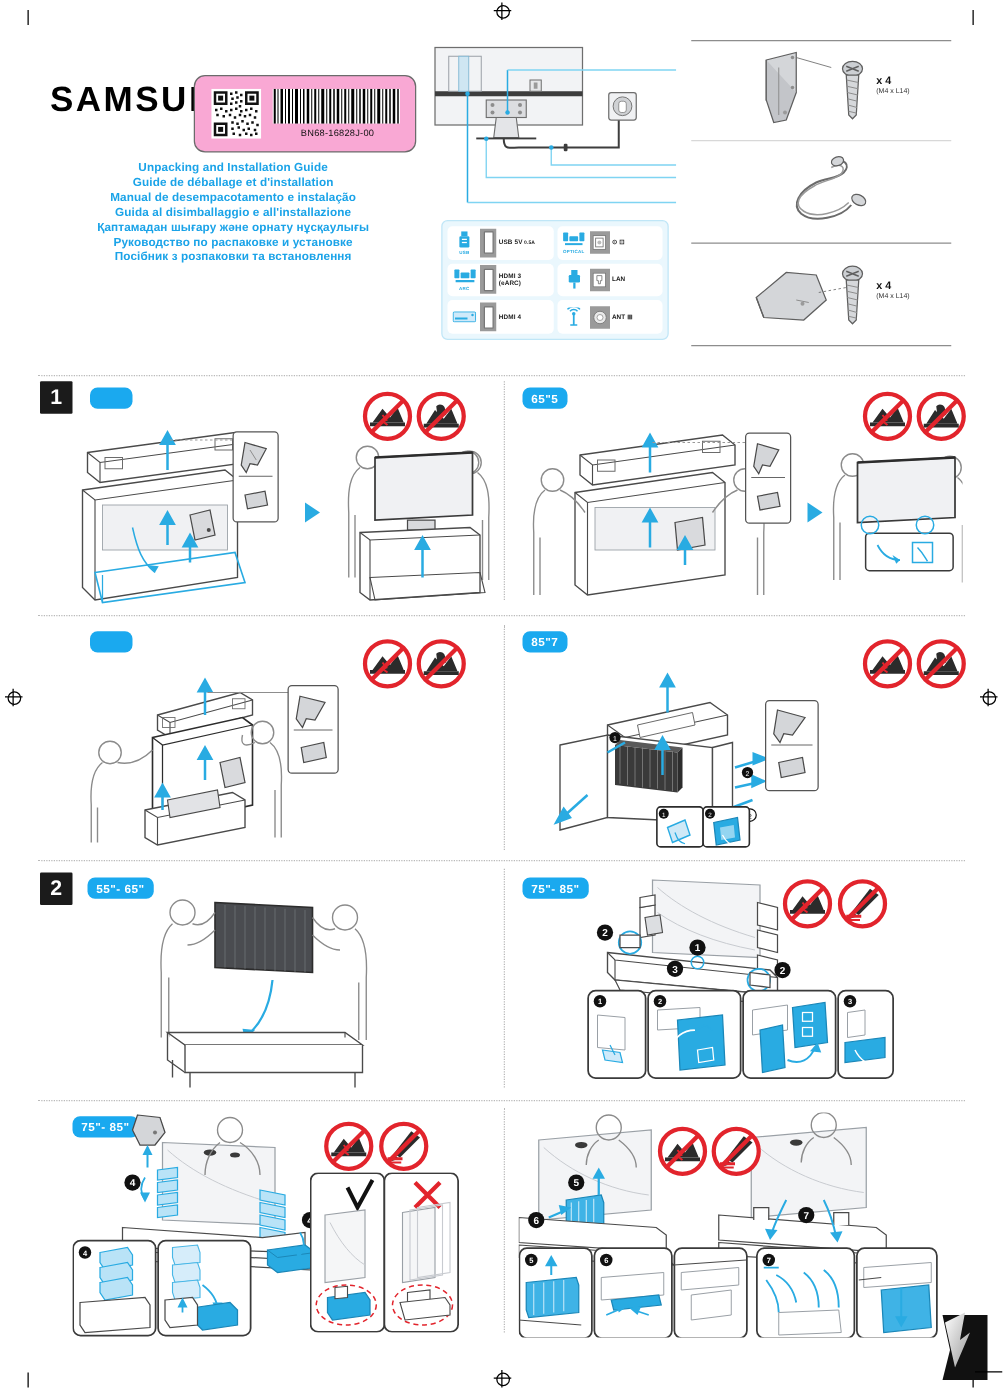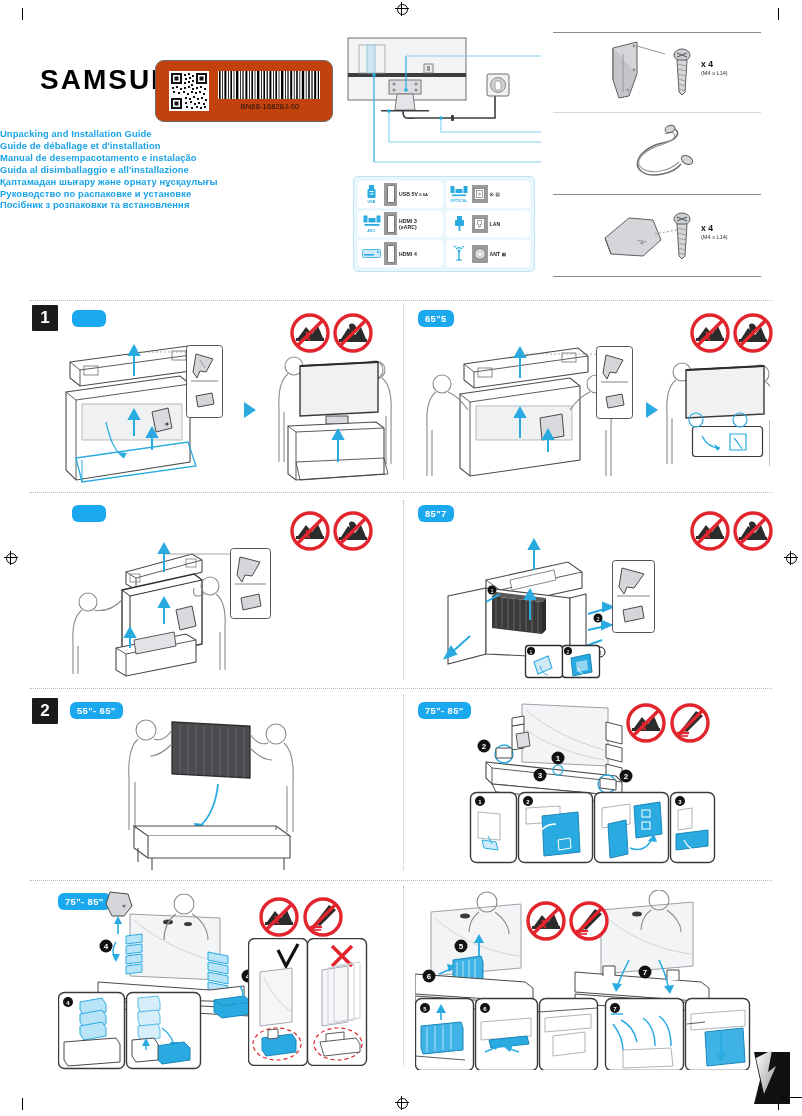--- a/index.html
+++ b/index.html
@@ -23,31 +23,31 @@
   
   #header{position:absolute;left:0;top:24px;width:802px;height:270px;}
   .samsung-logo{
     position:absolute;left:40px;top:40px;
     font-size:28px;font-weight:bold;letter-spacing:2.0px;
     font-family:"Liberation Sans", sans-serif;
     color:#000;
   }
   .code-box{
     position:absolute;left:155px;top:36px;width:176px;height:60px;
-    border:1px solid #6b6b6b;border-radius:9px;background:#c2410c;
+    border:1px solid #6b6b6b;border-radius:9px;background:#f9a8d4;
     display:flex;align-items:center;
   }
   .qr{position:absolute;left:13px;top:10px;width:40px;height:40px;}
   .barcode{position:absolute;left:62px;top:10px;width:102px;height:28px;}
   .code-text{
     position:absolute;left:62px;top:41px;width:104px;text-align:center;
     font-size:7.4px;letter-spacing:.2px;color:#111;
   }
 
-  .titles{position:absolute;left:0;top:104px;width:345px;text-align:left;}
+  .titles{position:absolute;left:16px;top:104px;width:345px;text-align:center;}
   .titles div{
     color:#1aa3e8;font-size:9.4px;font-weight:bold;line-height:11.9px;
     letter-spacing:.1px;padding-right:4px;white-space:nowrap;
   }
 
   
   #conn{position:absolute;left:345px;top:34px;width:196px;height:256px;}
   .conn-svg{position:absolute;left:0;top:0;}
 
   

